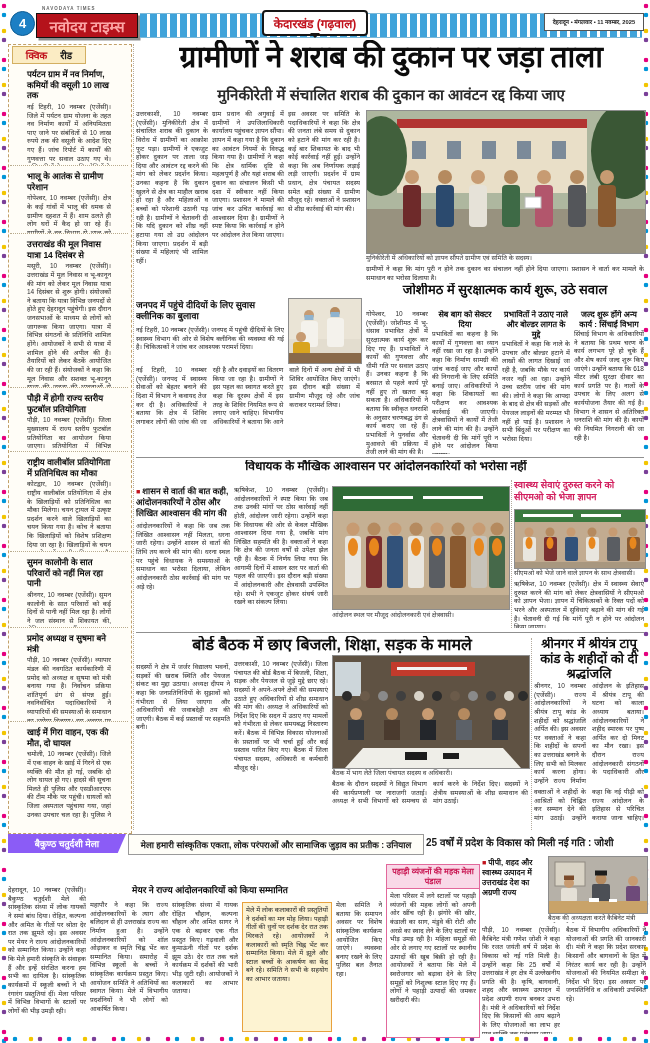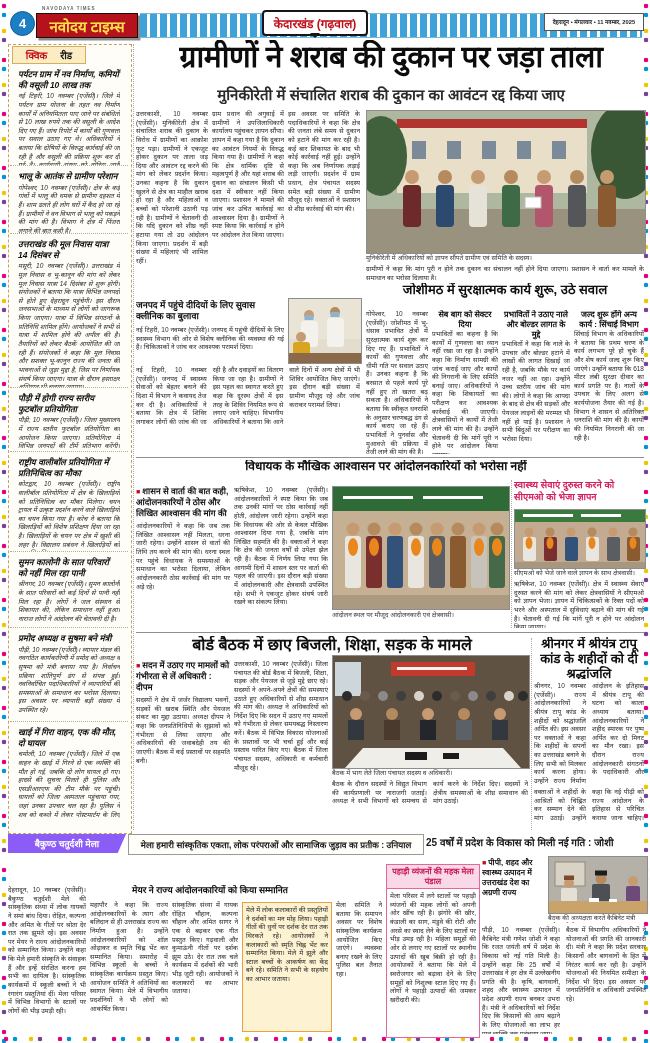--- a/index.html
+++ b/index.html
@@ -10,21 +10,21 @@
   .cols2{column-count:2;column-gap:6px;}
   .cols3{column-count:3;column-gap:6px;}
   .caption{font-size:6.5px;color:#3a3a3a;overflow:hidden;line-height:1.2;}
   .h-main{font-size:30px;font-weight:bold;line-height:1.15;text-align:center;color:#0c0c0c;letter-spacing:-0.5px;}
   .h-sub{font-size:15px;font-weight:bold;text-align:center;color:#2a2a2a;}
   .h-lg{font-size:13px;font-weight:bold;line-height:1.1;text-align:center;color:#0e0e0e;}
   .h-md{font-size:13px;font-weight:bold;line-height:1.15;text-align:center;color:#0e0e0e;}
   .h-sm{font-size:9px;font-weight:bold;line-height:1.25;color:#111;overflow:hidden;}
   .h-red{color:#d21f5e;}
   .qr-h{font-size:8.5px;font-weight:bold;line-height:1.25;color:#111;margin:4px 0 2px;}
-  .qr-item{border-bottom:1px dotted #b9ab8d;padding:1px 8px 4px;overflow:hidden;font-style:italic;}
+  .qr-item{border-bottom:1px dotted #b9ab8d;padding:1px 17px 4px;overflow:hidden;}
   .bullet-sub{font-size:8.5px;font-weight:bold;line-height:1.3;color:#151515;overflow:hidden;}
   .bullet-sub::before{content:"■ ";color:#c1121c;font-size:7px;}
   .subhead-c{font-size:8px;font-weight:bold;text-align:center;line-height:1.25;color:#101010;overflow:hidden;}
   .photo{border:1px solid #8d8d8d;overflow:hidden;background:#cfc8ba;}
   .photo svg{display:block;}
   .vrule{position:absolute;width:0;border-left:1px dotted #b5ac9e;}
   .hrule{position:absolute;height:0;border-top:1px solid #8f8f8f;}
   .edge-v{position:absolute;top:0;width:8px;height:1043px;background-repeat:repeat-y;
     background-image:
       radial-gradient(circle at 4px 6px,#e5007e 2px,transparent 2.6px),
@@ -36,21 +36,21 @@
     background-image:
       radial-gradient(circle at 6px 4px,#e5007e 2px,transparent 2.6px),
       radial-gradient(circle at 15px 4px,#0095d8 2px,transparent 2.6px),
       radial-gradient(circle at 31px 4px,#f2c500 2px,transparent 2.6px),
       radial-gradient(circle at 40px 4px,#7a3f98 2px,transparent 2.6px);
     background-size:54px 8px;}
   .page-circle{left:10px;top:11px;width:23px;height:23px;border-radius:50%;background:#1c7fc4;color:#fff;
     font-size:13px;font-weight:bold;display:flex;align-items:center;justify-content:center;border:1.5px solid #0d5c94;}
   .masthead-small{left:42px;top:6px;font-size:4.5px;letter-spacing:1px;color:#666;font-weight:bold;}
   .masthead{left:36px;top:13px;width:100px;height:23px;background:#b5121b;border:1.5px solid #111;
-    box-shadow:2.5px 2.5px 0 rgba(0,0,0,.45);color:#fde047;font-size:15px;font-weight:bold;
+    box-shadow:2.5px 2.5px 0 rgba(0,0,0,.45);color:#fca5a5;font-size:15px;font-weight:bold;
     display:flex;align-items:center;justify-content:center;}
   .bars{left:140px;top:13px;width:502px;height:23px;
     background:repeating-linear-gradient(90deg,#3fa3da 0 7px,#ffffff 7px 10px);
     border-top:1px solid #7fb9d8;border-bottom:1px solid #7fb9d8;}
   .badge{left:262px;top:10px;width:102px;height:22px;background:#fff;border:2px solid #161616;border-radius:4px;
     color:#c1121c;font-size:12px;font-weight:bold;display:flex;align-items:center;justify-content:center;}
   .badge::after{content:"";position:absolute;left:46px;top:21px;border:5px solid transparent;border-top-color:#161616;}
   .datebox{left:544px;top:13px;width:98px;height:16px;background:#fff;border:1px solid #555;color:#222;
     font-size:5.8px;font-weight:bold;display:flex;align-items:center;justify-content:center;white-space:nowrap;overflow:hidden;}
   .qr-box{left:8px;top:44px;width:122px;height:788px;border:1px dashed #c2a06a;background:#fffdf7;overflow:hidden;}
@@ -270,21 +270,20 @@
       </g>
     </svg>
   </div>
   <div class="abs caption" style="left:514px;top:569px;width:130px;height:9px;">सीएमओ को भेजे जाने वाले ज्ञापन के साथ क्षेत्रवासी।</div>
   <div class="abs body" style="left:514px;top:580px;width:130px;height:48px;">ऋषिकेश, 10 नवम्बर (एजेंसी)। क्षेत्र में स्वास्थ्य सेवाएं दुरुस्त करने की मांग को लेकर क्षेत्रवासियों ने सीएमओ को ज्ञापन भेजा। ज्ञापन में चिकित्सकों के रिक्त पदों को भरने और अस्पताल में सुविधाएं बढ़ाने की मांग की गई है। चेतावनी दी गई कि मांगें पूरी न होने पर आंदोलन किया जाएगा।</div>
 
   <div class="hrule" style="left:136px;top:632px;width:508px;"></div>
 
   <div class="abs h-lg" style="left:136px;top:636px;width:392px;height:20px;overflow:hidden;font-size:16px;">बोर्ड बैठक में छाए बिजली, शिक्षा, सड़क के मामले</div>
   <div class="abs" style="left:136px;top:660px;width:94px;height:170px;overflow:hidden;">
-    <div class="bullet-sub">सदन में उठाए गए मामलों को गंभीरता से लें अधिकारी : दीपम</div>
     <div class="body" style="margin-top:3px;">सदस्यों ने क्षेत्र में जर्जर विद्यालय भवनों, सड़कों की खराब स्थिति और पेयजल संकट का मुद्दा उठाया। अध्यक्ष दीपम ने कहा कि जनप्रतिनिधियों के सुझावों को गंभीरता से लिया जाएगा और अधिकारियों की जवाबदेही तय की जाएगी। बैठक में कई प्रस्तावों पर सहमति बनी।</div>
   </div>
   <div class="abs body" style="left:234px;top:660px;width:94px;height:170px;">उत्तरकाशी, 10 नवम्बर (एजेंसी)। जिला पंचायत की बोर्ड बैठक में बिजली, शिक्षा, सड़क और पेयजल से जुड़े मुद्दे छाए रहे। सदस्यों ने अपने-अपने क्षेत्रों की समस्याएं उठाते हुए अधिकारियों से शीघ्र समाधान की मांग की। अध्यक्ष ने अधिकारियों को निर्देश दिए कि सदन में उठाए गए मामलों को गंभीरता से लेकर समयबद्ध निस्तारण करें। बैठक में विभिन्न विकास योजनाओं के प्रस्तावों पर भी चर्चा हुई और कई प्रस्ताव पारित किए गए। बैठक में जिला पंचायत सदस्य, अधिकारी व कर्मचारी मौजूद रहे।</div>
   <div class="abs photo" style="left:332px;top:655px;width:196px;height:112px;">
     <svg viewBox="0 0 196 112" width="196" height="112">
       <rect width="196" height="112" fill="#5f5243"></rect>
       <rect x="2" y="6" width="26" height="34" fill="#cdd6da"></rect>
       <rect x="58" y="6" width="84" height="14" fill="#c23a2c"></rect>
         <rect x="64" y="11" width="70" height="3" fill="#f2f2f2"></rect>
       <g>

